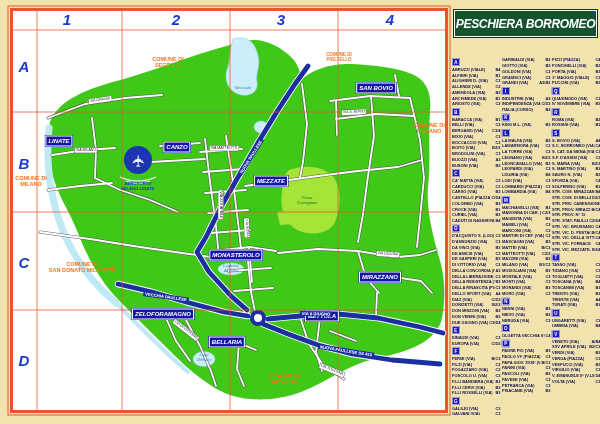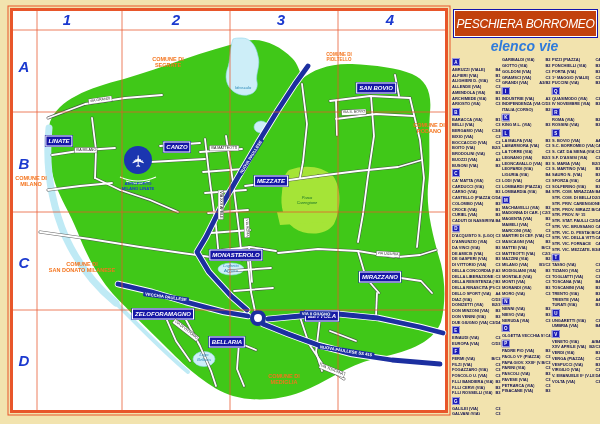--- a/index.html
+++ b/index.html
@@ -21,23 +21,23 @@
        line-height:4.6px;text-align:center;white-space:pre-line;}
   .area-lb.lake{color:#2787b8;}
   .area-lb.park{color:#15702a;}
   .st,.hwy{position:absolute;white-space:nowrap;}
   .st{background:#fff;color:#1a1a1a;font-size:3.6px;line-height:4.6px;padding:0 1px;
       box-shadow:0 0 0 0.4px #555;}
   .hwy{background:#1c2fa0;color:#fff;font-weight:bold;font-size:4.2px;line-height:5.4px;
       padding:0 2px;border-radius:1px;}
   .apt{position:absolute;transform:translate(-50%,-50%);color:#1b39cf;font-weight:bold;
       font-size:4.2px;line-height:5px;text-align:center;white-space:pre-line;}
-  #title{position:absolute;left:454px;top:10px;width:141px;height:25px;background:#c2410c;
+  #title{position:absolute;left:454px;top:10px;width:141px;height:25px;background:#14532d;
       border:1px solid #ffffff;box-shadow:0 0 0 1px #1414ad;display:flex;align-items:center;
-      justify-content:center;color:#ffffff;font-weight:normal;font-style:italic;font-size:12px;
+      justify-content:center;color:#ffffff;font-weight:bold;font-style:italic;font-size:12px;
       letter-spacing:-0.3px;white-space:nowrap;}
   #subtitle{position:absolute;left:454px;top:38px;width:141px;text-align:center;color:#2f7bdb;
       font-weight:bold;font-style:italic;font-size:14px;}
   #idx{position:absolute;left:452px;top:57px;width:300px;height:716px;
       transform:scale(0.5);transform-origin:0 0;display:flex;overflow:hidden;}
   .icol{width:97px;margin-right:3px;display:flex;flex-direction:column;}
   .ibadge{width:13px;height:12px;background:#1d1db6;border:1px solid #fff;color:#fff;
       font-weight:bold;font-size:9px;line-height:12px;text-align:center;margin:3px 0 2px;
       box-shadow:0 0 0 0.5px #1d1db6;}
   .ient{display:flex;justify-content:space-between;color:#101050;font-size:8px;
@@ -199,21 +199,20 @@
       <div class="st" style="left: 388px; top: 254px; transform: translate(-50%, -50%) rotate(4deg);">VIA LIGURIA</div>
       <div class="st" style="left: 332px; top: 370px; transform: translate(-50%, -50%) rotate(22deg);">VIA TOSCANA</div>
       <div class="st" style="left: 247px; top: 228px; transform: translate(-50%, -50%) rotate(88deg);">VIA ROMA</div>
       <div class="hwy" style="left: 251px; top: 157px; transform: translate(-50%, -50%) rotate(-58deg);">NUOVA PAULLESE</div>
       <div class="hwy" style="left: 166px; top: 297px; transform: translate(-50%, -50%) rotate(8deg);">VECCHIA PAULLESE</div>
       <div class="hwy" style="left: 316px; top: 314px; transform: translate(-50%, -50%) rotate(1deg);">VIA II GIUGNO</div>
       <div class="hwy" style="left: 346px; top: 351px; transform: translate(-50%, -50%) rotate(9deg);">NUOVA PAULLESE SS 415</div>
     </div>
 
   <div id="title">PESCHIERA BORROMEO</div>
-  <div id="subtitle">elenco vie</div>
   <div id="idx">
       <div class="icol">
         <div class="ibadge">A</div>
         <div class="ient">
           <span class="nm">ABRUZZI (VIALE)</span>
           <span class="rf">B4</span>
         </div>
         <div class="ient">
           <span class="nm">ALFIERI (VIA)</span>
           <span class="rf">B1</span>

